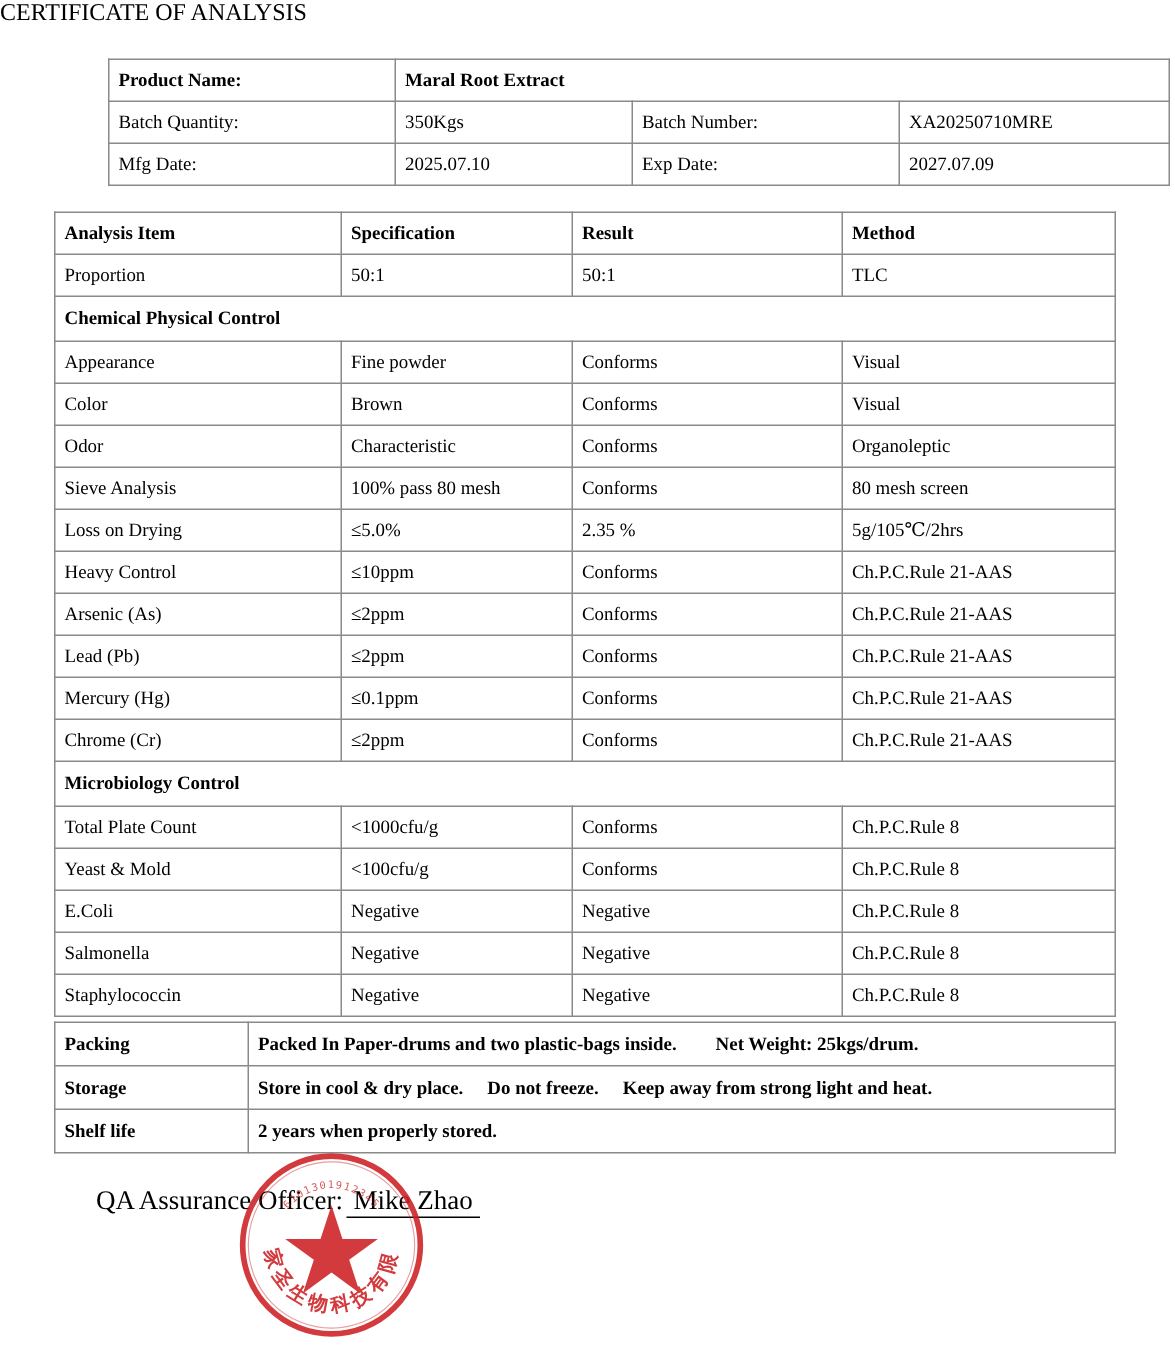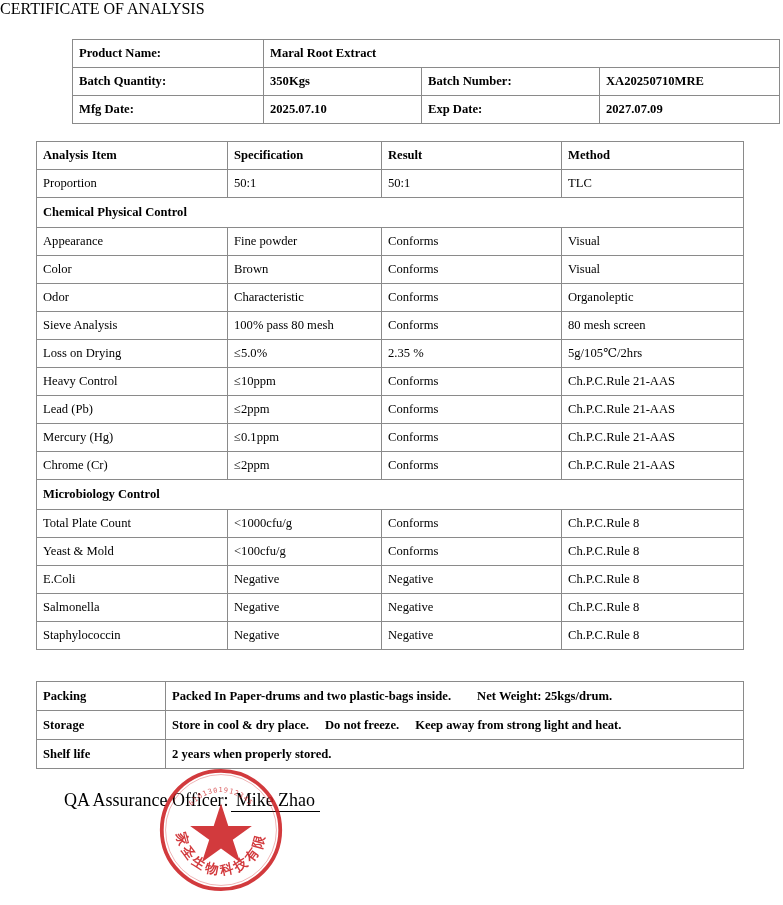--- a/index.html
+++ b/index.html
@@ -41,21 +41,21 @@
 
   
   #identity-table {
     left: 36px;
     top: 39px;
     width: 707px;
     margin-left: 36px;
   }
   #identity-table td { height: 21px; }
   #identity-table td.label { font-weight: bold; }
-  #identity-table td.plain { font-weight: bold; }
+  #identity-table td.plain { font-weight: normal; }
   .c-id-1 { width: 191px; }
   .c-id-2 { width: 158px; }
   .c-id-3 { width: 178px; }
   .c-id-4 { width: 180px; }
 
   
   #analysis-table {
     left: 36px;
     top: 141px;
     width: 707px;
@@ -192,20 +192,26 @@
       </tr>
       <tr>
         <td>Loss on Drying</td>
         <td>≤5.0%</td>
         <td>2.35 %</td>
         <td>5g/105℃/2hrs</td>
       </tr>
       <tr>
         <td>Heavy Control</td>
         <td>≤10ppm</td>
+        <td>Conforms</td>
+        <td>Ch.P.C.Rule 21-AAS</td>
+      </tr>
+      <tr>
+        <td>Arsenic (As)</td>
+        <td>≤2ppm</td>
         <td>Conforms</td>
         <td>Ch.P.C.Rule 21-AAS</td>
       </tr>
       <tr>
         <td>Lead (Pb)</td>
         <td>≤2ppm</td>
         <td>Conforms</td>
         <td>Ch.P.C.Rule 21-AAS</td>
       </tr>
       <tr>

